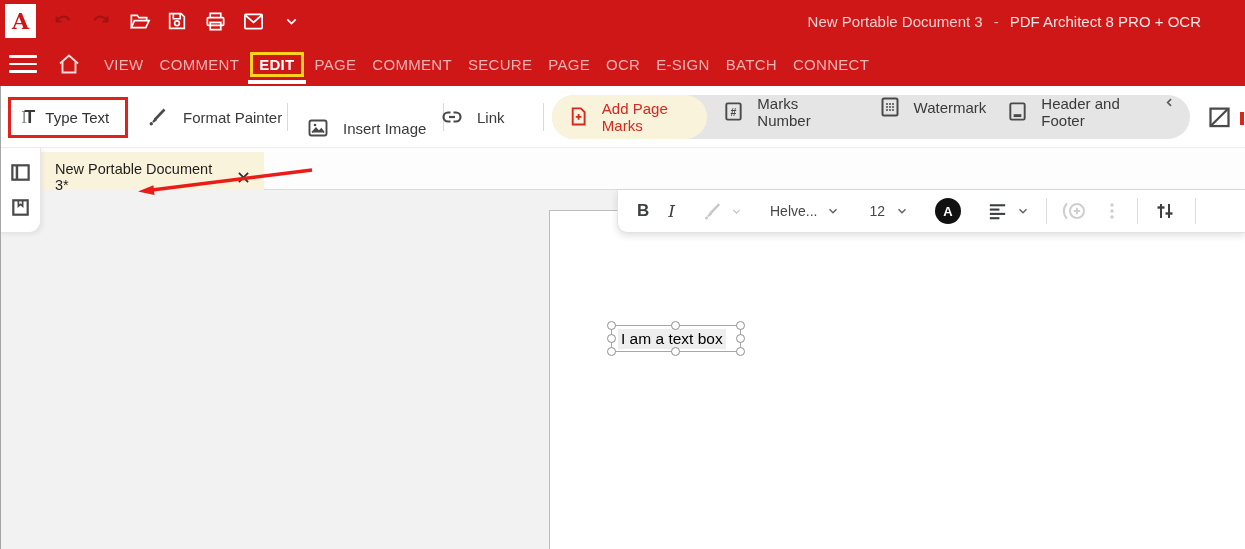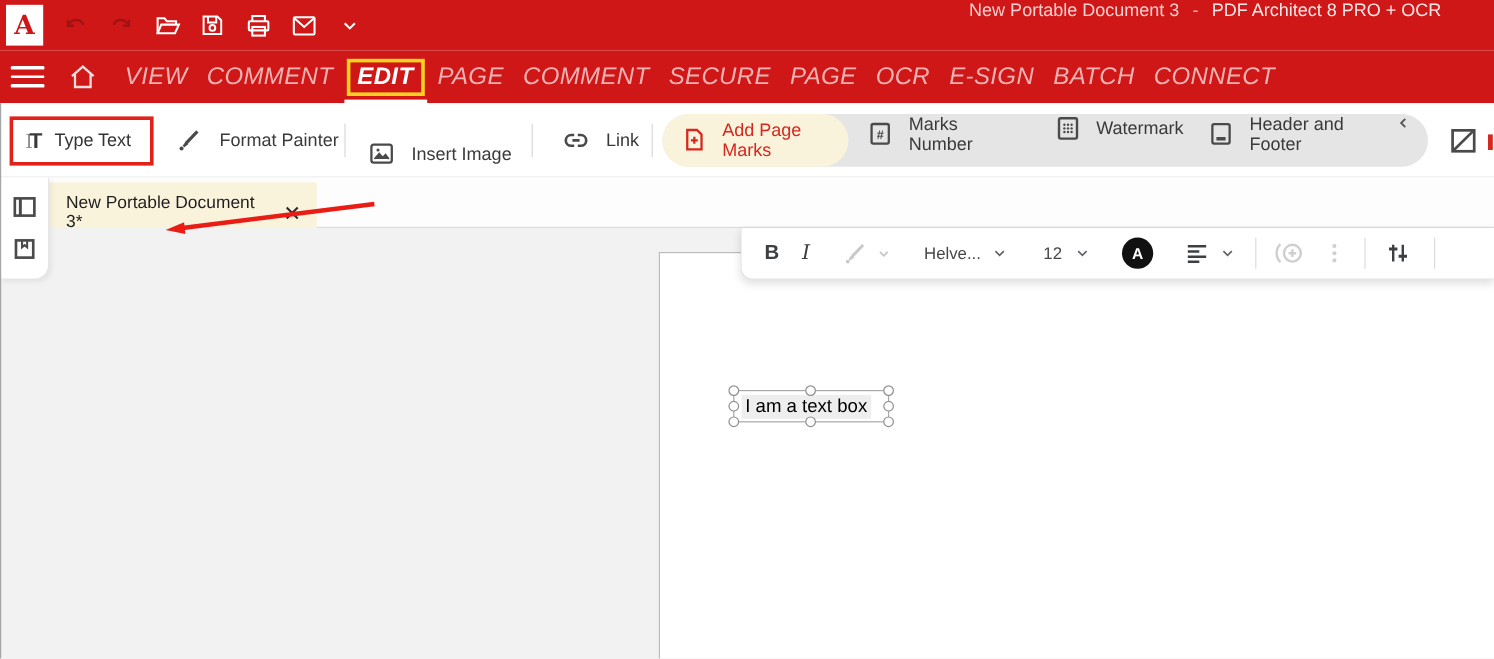--- a/index.html
+++ b/index.html
@@ -12,32 +12,32 @@
   svg { display:block; }
 
   
   .titlebar { position:absolute; left:0; top:0; width:100%; height:42px; background:#d01717; display:flex; align-items:center; }
   .logo { position:absolute; left:5px; top:4px; width:31px; height:34px; background:#fff; display:flex; align-items:center; justify-content:center;
           color:#cf1515; font-weight:bold; font-size:22px; font-family:"DejaVu Serif", serif; }
   .tb-btn { width:34px; height:34px; display:flex; align-items:center; justify-content:center; color:#fff; }
   .tb-btn.disabled { color:#a31212; }
   .tb-icons { position:absolute; left:46px; top:4px; display:flex; align-items:center; }
   .tb-icons .gap { width:4px; }
-  .win-title { position:absolute; right:44px; top:0; height:42px; display:flex; font-size:15px;margin-left:20px; }
+  .win-title { position:absolute; right:44px; top:0; height:42px; display:flex; align-items:center; font-size:15px;margin-left:20px; }
   .win-title .doc  { color:#f6d0d0; }
   .win-title .sep  { color:#eab8b8; margin:0 11px; }
   .win-title .app  { color:#fbe7e7; }
 
   
   .ribbon { position:absolute; left:0; top:42px; width:100%; height:44px; background:#d01717; }
   .hamburger { position:absolute; left:9px; top:11px; width:28px; height:22px; display:flex; flex-direction:column; justify-content:space-between; padding:2px 0; }
   .hamburger i { display:block; height:2.6px; background:#fff; border-radius:1px; }
   .home-btn { position:absolute; left:57px; top:10px; color:#f7dcdc; }
   .rtabs { position:absolute; left:104px; top:0; height:44px; display:flex; align-items:center; gap:16px; }
-  .rtab { color:#f0b3b3; font-size:20px; letter-spacing:.3px; cursor:default; white-space:nowrap;font-style:italic; }
+  .rtab { color:#f0b3b3; font-size:15px; letter-spacing:.3px; cursor:default; white-space:nowrap; }
   .rtab.active { position:relative; color:#ffffff; border:3px solid #ffd21e; padding:1px 6px; margin:0 -5px; font-weight:bold; }
   .rtab.active::after { content:""; position:absolute; left:-5px; right:-5px; bottom:-10px; height:4px; background:#fff; }
 
   
   .toolbar { position:absolute; left:0; top:86px; width:100%; height:62px; background:#fff; border-bottom:1px solid #ececec; }
   .tool-item { position:absolute; top:0; height:62px; display:flex; align-items:center; gap:13px; color:#3a3a3a; font-size:15px; cursor:default; white-space:nowrap; }
   .tool-sep { position:absolute; top:17px; width:1px; height:28px; background:#d9d9d9; }
   .icon24 { width:24px; height:24px; color:#4a4a4a; }
   .btn-type-text { position:absolute; left:8px; top:11px; width:120px; height:41px; border:3px solid #e2211a;
                    display:flex; align-items:center; gap:10px; padding-left:10px; font-size:15px; color:#333; }
@@ -236,21 +236,21 @@
           <rect x="3.5" y="4.5" width="17" height="15" rx="2"></rect>
           <path d="M6 16.5 l4-4.5 3 3.4 2.3-2.6 2.8 3.7" fill="currentColor" stroke-width="1.4"></path>
           <circle cx="9" cy="9" r="1.3" fill="currentColor" stroke="none"></circle>
         </svg>
       </span>
       <span>Insert Image</span>
     </div>
 
     <div class="tool-sep" style="left:443px;"></div>
 
-    <div class="tool-item" style="left:468px;">
+    <div class="tool-item" style="left:440px;">
       <span class="icon24">
         <svg viewBox="0 0 24 24" fill="none" stroke="currentColor" stroke-width="2.2">
           <path d="M10.5 7.5 H8 a4.5 4.5 0 0 0 0 9 h2.5"></path>
           <path d="M13.5 7.5 H16 a4.5 4.5 0 0 1 0 9 h-2.5"></path>
           <line x1="9" y1="12" x2="15" y2="12"></line>
         </svg>
       </span>
       <span>Link</span>
     </div>
 

